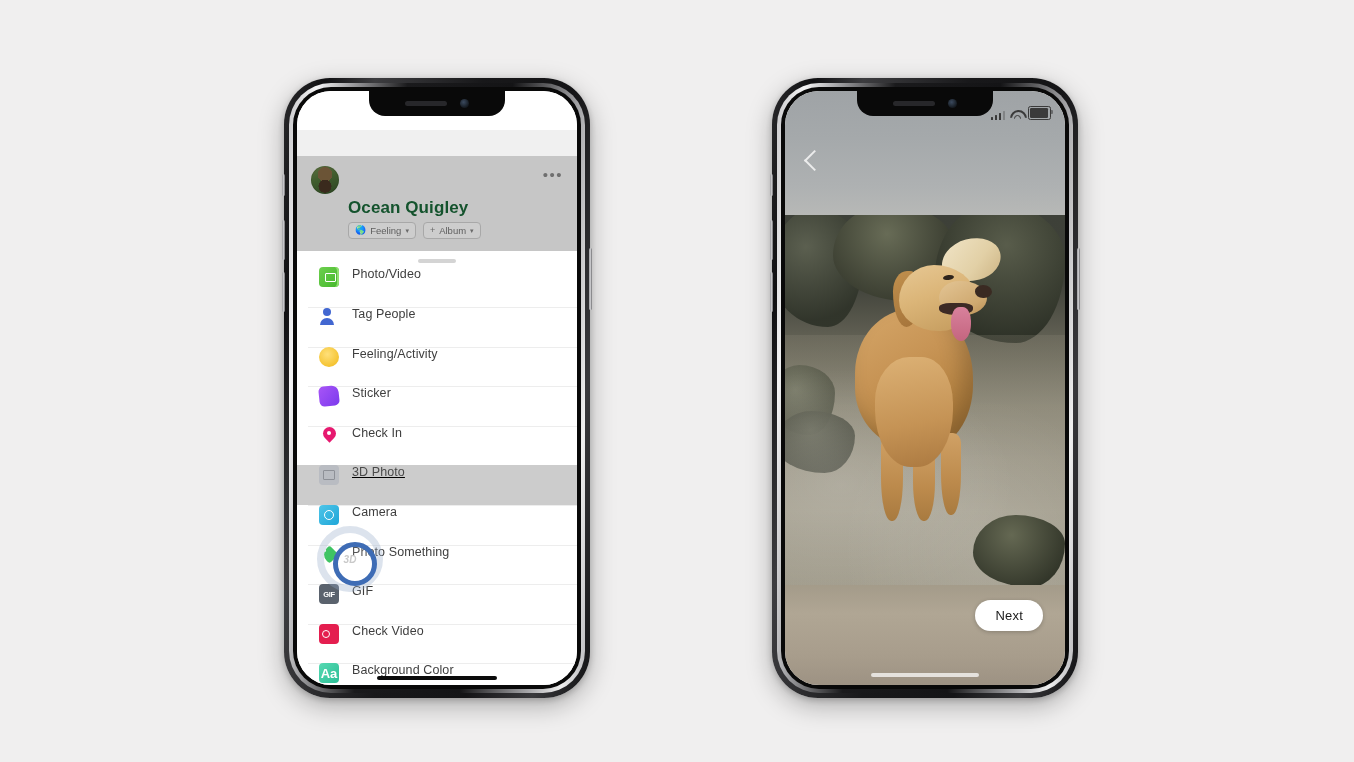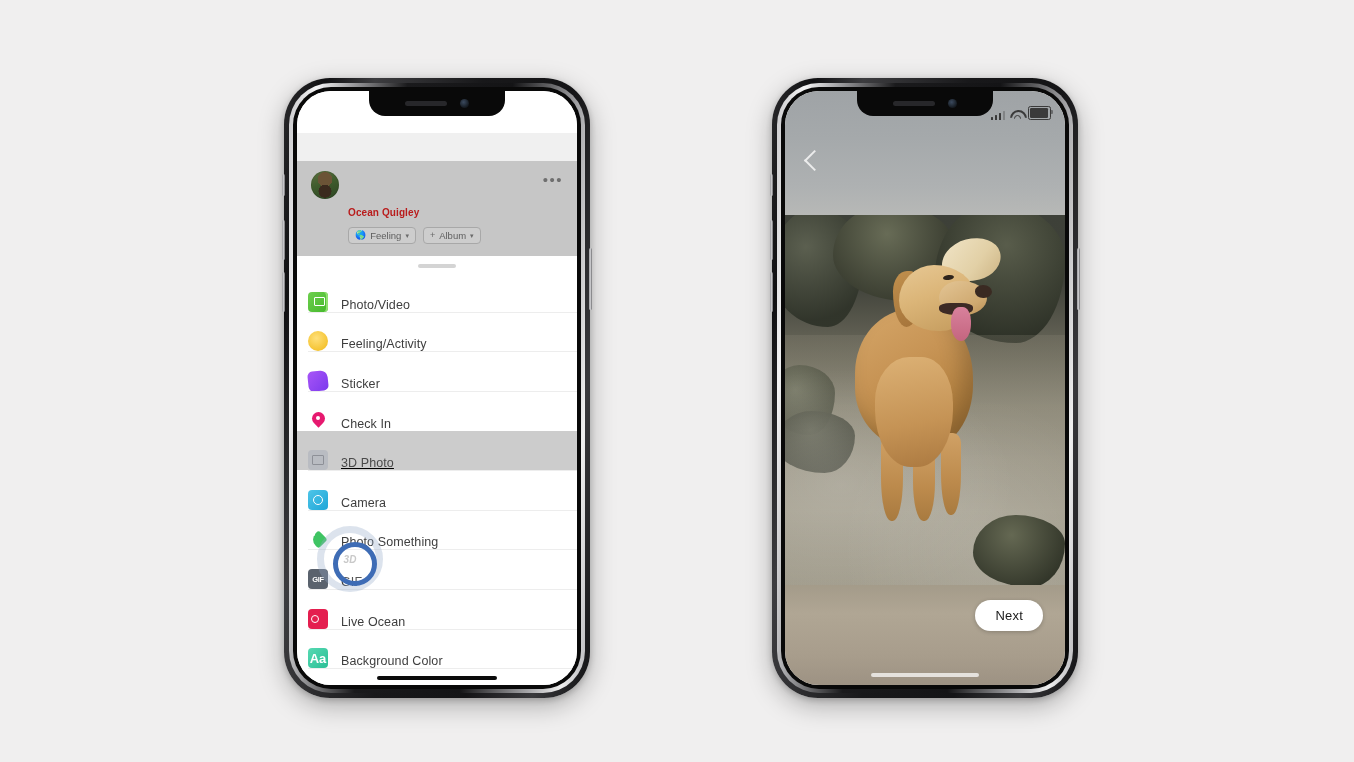--- a/index.html
+++ b/index.html
@@ -79,23 +79,23 @@
     border-radius: 50%;
     flex: 0 0 auto;
     background:
       radial-gradient(circle at 50% 72%, #3a2a1d 0 26%, transparent 27%),
       radial-gradient(circle at 50% 30%, #6b5436 0 30%, transparent 31%),
       linear-gradient(160deg, #5d7040 0%, #3f5c2d 45%, #2c4422 100%);
     box-shadow: inset 0 0 0 1px rgba(0,0,0,0.08);
   }
   .composer-body { flex: 1 1 auto; min-width: 0; }
   .composer-name {
-    font-size: 10px;
+    font-size: 17px;
     font-weight: bold;
-    color: #b91c1c;
+    color: #14532d;
     line-height: 15px;
     margin-bottom: 7px;
     letter-spacing: 0.1px;
     margin-top: 34px;
   }
   .pill-row { display: flex; gap: 7px; }
   .pill {
     display: inline-flex;
     align-items: center;
     gap: 4px;
@@ -129,22 +129,22 @@
   .grabber {
     width: 38px; height: 4px;
     border-radius: 3px;
     background: #d4d4d4;
     margin: 8px auto 4px auto;
   }
   .menu-list { position: relative; }
   .menu-row {
     height: 39.6px;
     display: flex;
-    align-items: flex-end;
-    padding-left: 11px;
+    align-items: flex-start;
+    padding-left: 22px;
     position: relative;
   }
   .menu-row + .menu-row::before {
     content: "";
     position: absolute;
     left: 11px; right: 0; top: 0;
     height: 1px;
     background: #ededed;
   }
   .menu-row.selected { background: #cccccc; text-decoration: underline; }
@@ -641,20 +641,24 @@
         </div>
 
         <div class="sheet">
           <div class="grabber"></div>
           <div class="menu-list" id="menuList">
               <div class="menu-row">
                 <div class="row-icon ic-photo"></div>
                 <span class="row-label">Photo/Video</span>
               </div>
               <div class="menu-row">
+                <div class="row-icon ic-tag"></div>
+                <span class="row-label">Tag People</span>
+              </div>
+              <div class="menu-row">
                 <div class="row-icon ic-feel"></div>
                 <span class="row-label">Feeling/Activity</span>
               </div>
               <div class="menu-row">
                 <div class="row-icon ic-sticker"></div>
                 <span class="row-label">Sticker</span>
               </div>
               <div class="menu-row">
                 <div class="row-icon ic-check"></div>
                 <span class="row-label">Check In</span>
@@ -670,21 +674,21 @@
               <div class="menu-row">
                 <div class="row-icon ic-sell"></div>
                 <span class="row-label">Photo Something</span>
               </div>
               <div class="menu-row">
                 <div class="row-icon ic-gif">GIF</div>
                 <span class="row-label">GIF</span>
               </div>
               <div class="menu-row">
                 <div class="row-icon ic-live"></div>
-                <span class="row-label">Live Ocean</span>
+                <span class="row-label">Check Video</span>
               </div>
               <div class="menu-row">
                 <div class="row-icon ic-bgcolor">Aa</div>
                 <span class="row-label">Background Color</span>
               </div>
               <div class="menu-row">
                 <div class="row-icon ic-ask"></div>
               </div>
             </div>
         </div>

